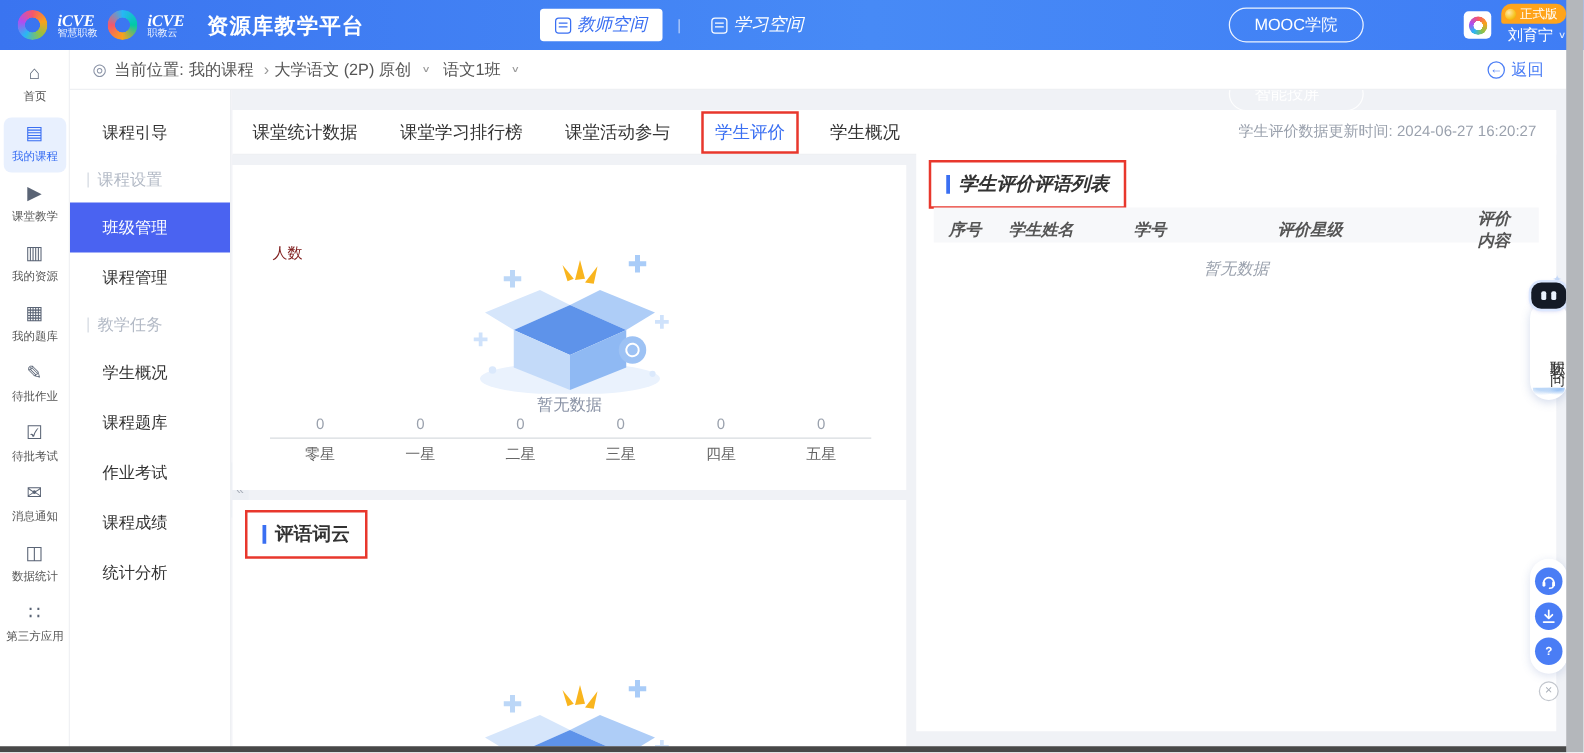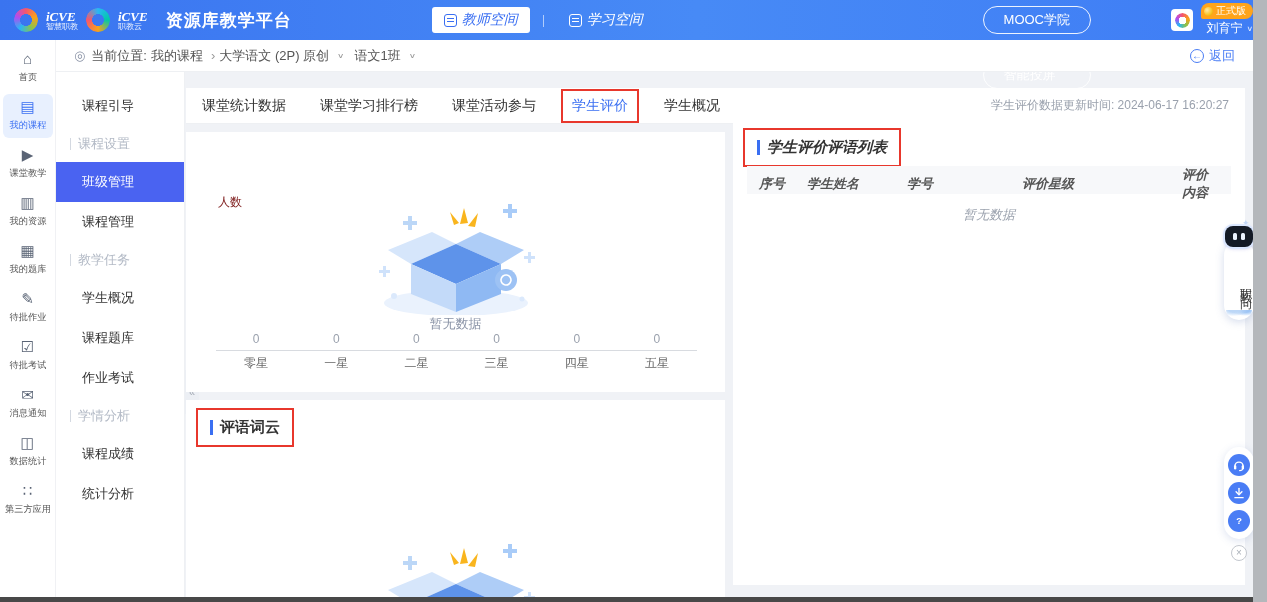--- a/index.html
+++ b/index.html
@@ -272,38 +272,34 @@
     </div>
     <div class="side-item active">班级管理</div>
     <div class="side-item">课程管理</div>
     <div class="side-section">
       <i class="sec-bar"></i>
         <span>教学任务</span>
     </div>
     <div class="side-item">学生概况</div>
     <div class="side-item">课程题库</div>
     <div class="side-item">作业考试</div>
-    <div class="side-section">
-      <i class="sec-bar"></i>
-        <span>学情分析</span>
-    </div>
     <div class="side-item">课程成绩</div>
     <div class="side-item">统计分析</div>
   </div>
   <div class="collapse-tab">«</div>
 
   <div class="tab-strip">
     <span class="tab">课堂统计数据</span>
     <span class="tab">课堂学习排行榜</span>
     <span class="tab">课堂活动参与</span>
     <span class="red-box tab-box">
       <span class="tab active" style="margin:0">学生评价</span>
     </span>
     <span class="tab">学生概况</span>
-    <span class="update-time">学生评价数据更新时间: 2024-06-17 16:20:27</span>
+    <span class="update-time">学生评价数据更新时间: 2024-06-27 16:20:27</span>
   </div>
 
   <div class="card card-star">
     <div class="y-label">人数</div>
     <svg class="empty-illu" viewBox="0 0 200 115">
       <use href="#empty-illustration"></use>
     </svg>
     <div class="empty-text">暂无数据</div>
     <div class="axis-wrap">
       <div class="axis-values">

